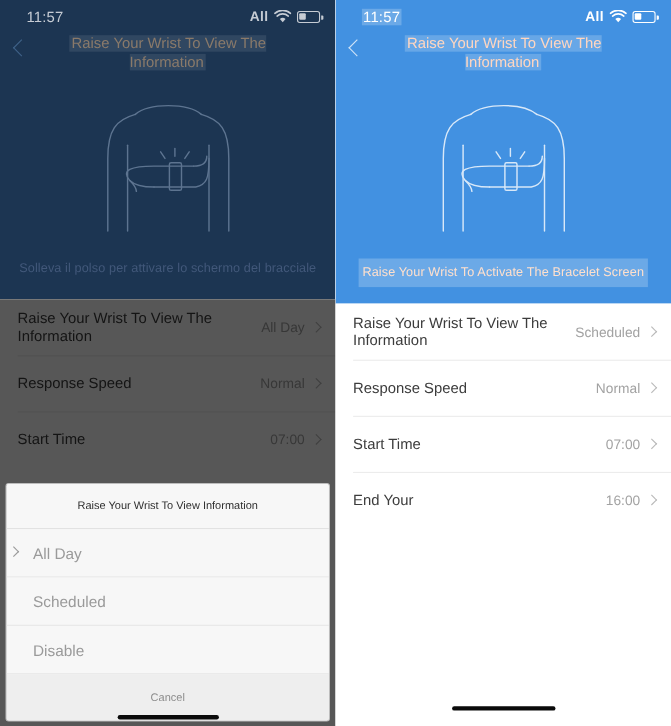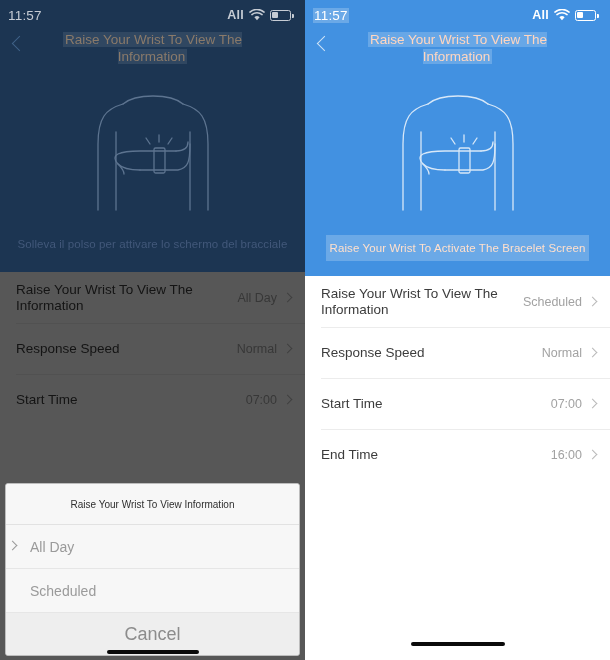--- a/index.html
+++ b/index.html
@@ -13,21 +13,21 @@
   .panel { position: relative; width: 305px; height: 660px; overflow: hidden; background: #fff; }
 
   
   .hero { position: relative; width: 100%; overflow: hidden; }
   .panel-left .hero  { height: 272px; background: #1c3552; }
   .panel-right .hero { height: 276px; background: #4291e1; }
 
   .statusbar {
     position: relative; height: 30px;
     display: flex; align-items: center; justify-content: space-between;
-    padding: 0 14px 0 8px;
+    padding: 0 14px 0 24px;
   }
   .clock { font-size: 13.5px; letter-spacing: .2px; }
   .panel-left  .clock { color: #c6ccd4; }
   .panel-right .clock { color: #ffffff; background: rgba(255,255,255,.22); padding: 0 1px; }
   .sb-right { display: flex; align-items: center; gap: 5px; }
   .sb-label { font-size: 12.5px; font-weight: bold; letter-spacing: .3px; }
   .panel-left  .sb-label { color: #c6ccd4; }
   .panel-right .sb-label { color: #ffffff; }
   .wifi-icon { display: block; }
   .batt { width: 21px; height: 11px; border-radius: 2.5px; position: relative; }
@@ -108,21 +108,21 @@
     padding-left: 24px; font-size: 14px; color: #9a9a9a; background: #f7f7f7;
     border-bottom: 1px solid #e6e6e6;
   }
   .sheet-opt .sel-chev {
     position: absolute; left: 3px; top: 17px;
     width: 7px; height: 7px; border-top: 1.4px solid #9a9a9a; border-right: 1.4px solid #9a9a9a;
     transform: rotate(45deg);
   }
   .sheet-cancel {
     height: 42px; display: flex; align-items: center; justify-content: center;
-    font-size: 18px; color: #8c8c8c; background: #eeeeee;
+    font-size: 10px; color: #8c8c8c; background: #eeeeee;
   }
   .home-bar {
     position: absolute; z-index: 20; left: 50%; transform: translateX(-50%);
     bottom: 6px; width: 92px; height: 4px; border-radius: 3px; background: #0a0a0a;
   }
   .panel-right .home-bar { bottom: 14px; width: 94px; }
 </style>
 </head>
 <body>
 
@@ -205,20 +205,23 @@
 
     <div class="sheet">
       <div class="sheet-title">Raise Your Wrist To View Information</div>
       <div class="sheet-opt">
         <span class="sel-chev"></span>
         <span>All Day</span>
       </div>
       <div class="sheet-opt">
         <span>Scheduled</span>
       </div>
+      <div class="sheet-opt">
+        <span>Disable</span>
+      </div>
       <div class="sheet-cancel">Cancel</div>
     </div>
 
     <div class="home-bar"></div>
   </div>
 
   <div class="panel panel-right">
 
     <div class="hero">
 
@@ -283,21 +286,21 @@
         </div>
       </div>
       <div class="row">
         <div class="row-label">Start Time</div>
         <div class="row-right">
           <span class="row-value">07:00</span>
           <span class="chev"></span>
         </div>
       </div>
       <div class="row">
-        <div class="row-label">End Time</div>
+        <div class="row-label">End Your</div>
         <div class="row-right">
           <span class="row-value">16:00</span>
           <span class="chev"></span>
         </div>
       </div>
     </div>
 
     <div class="home-bar"></div>
   </div>
 

